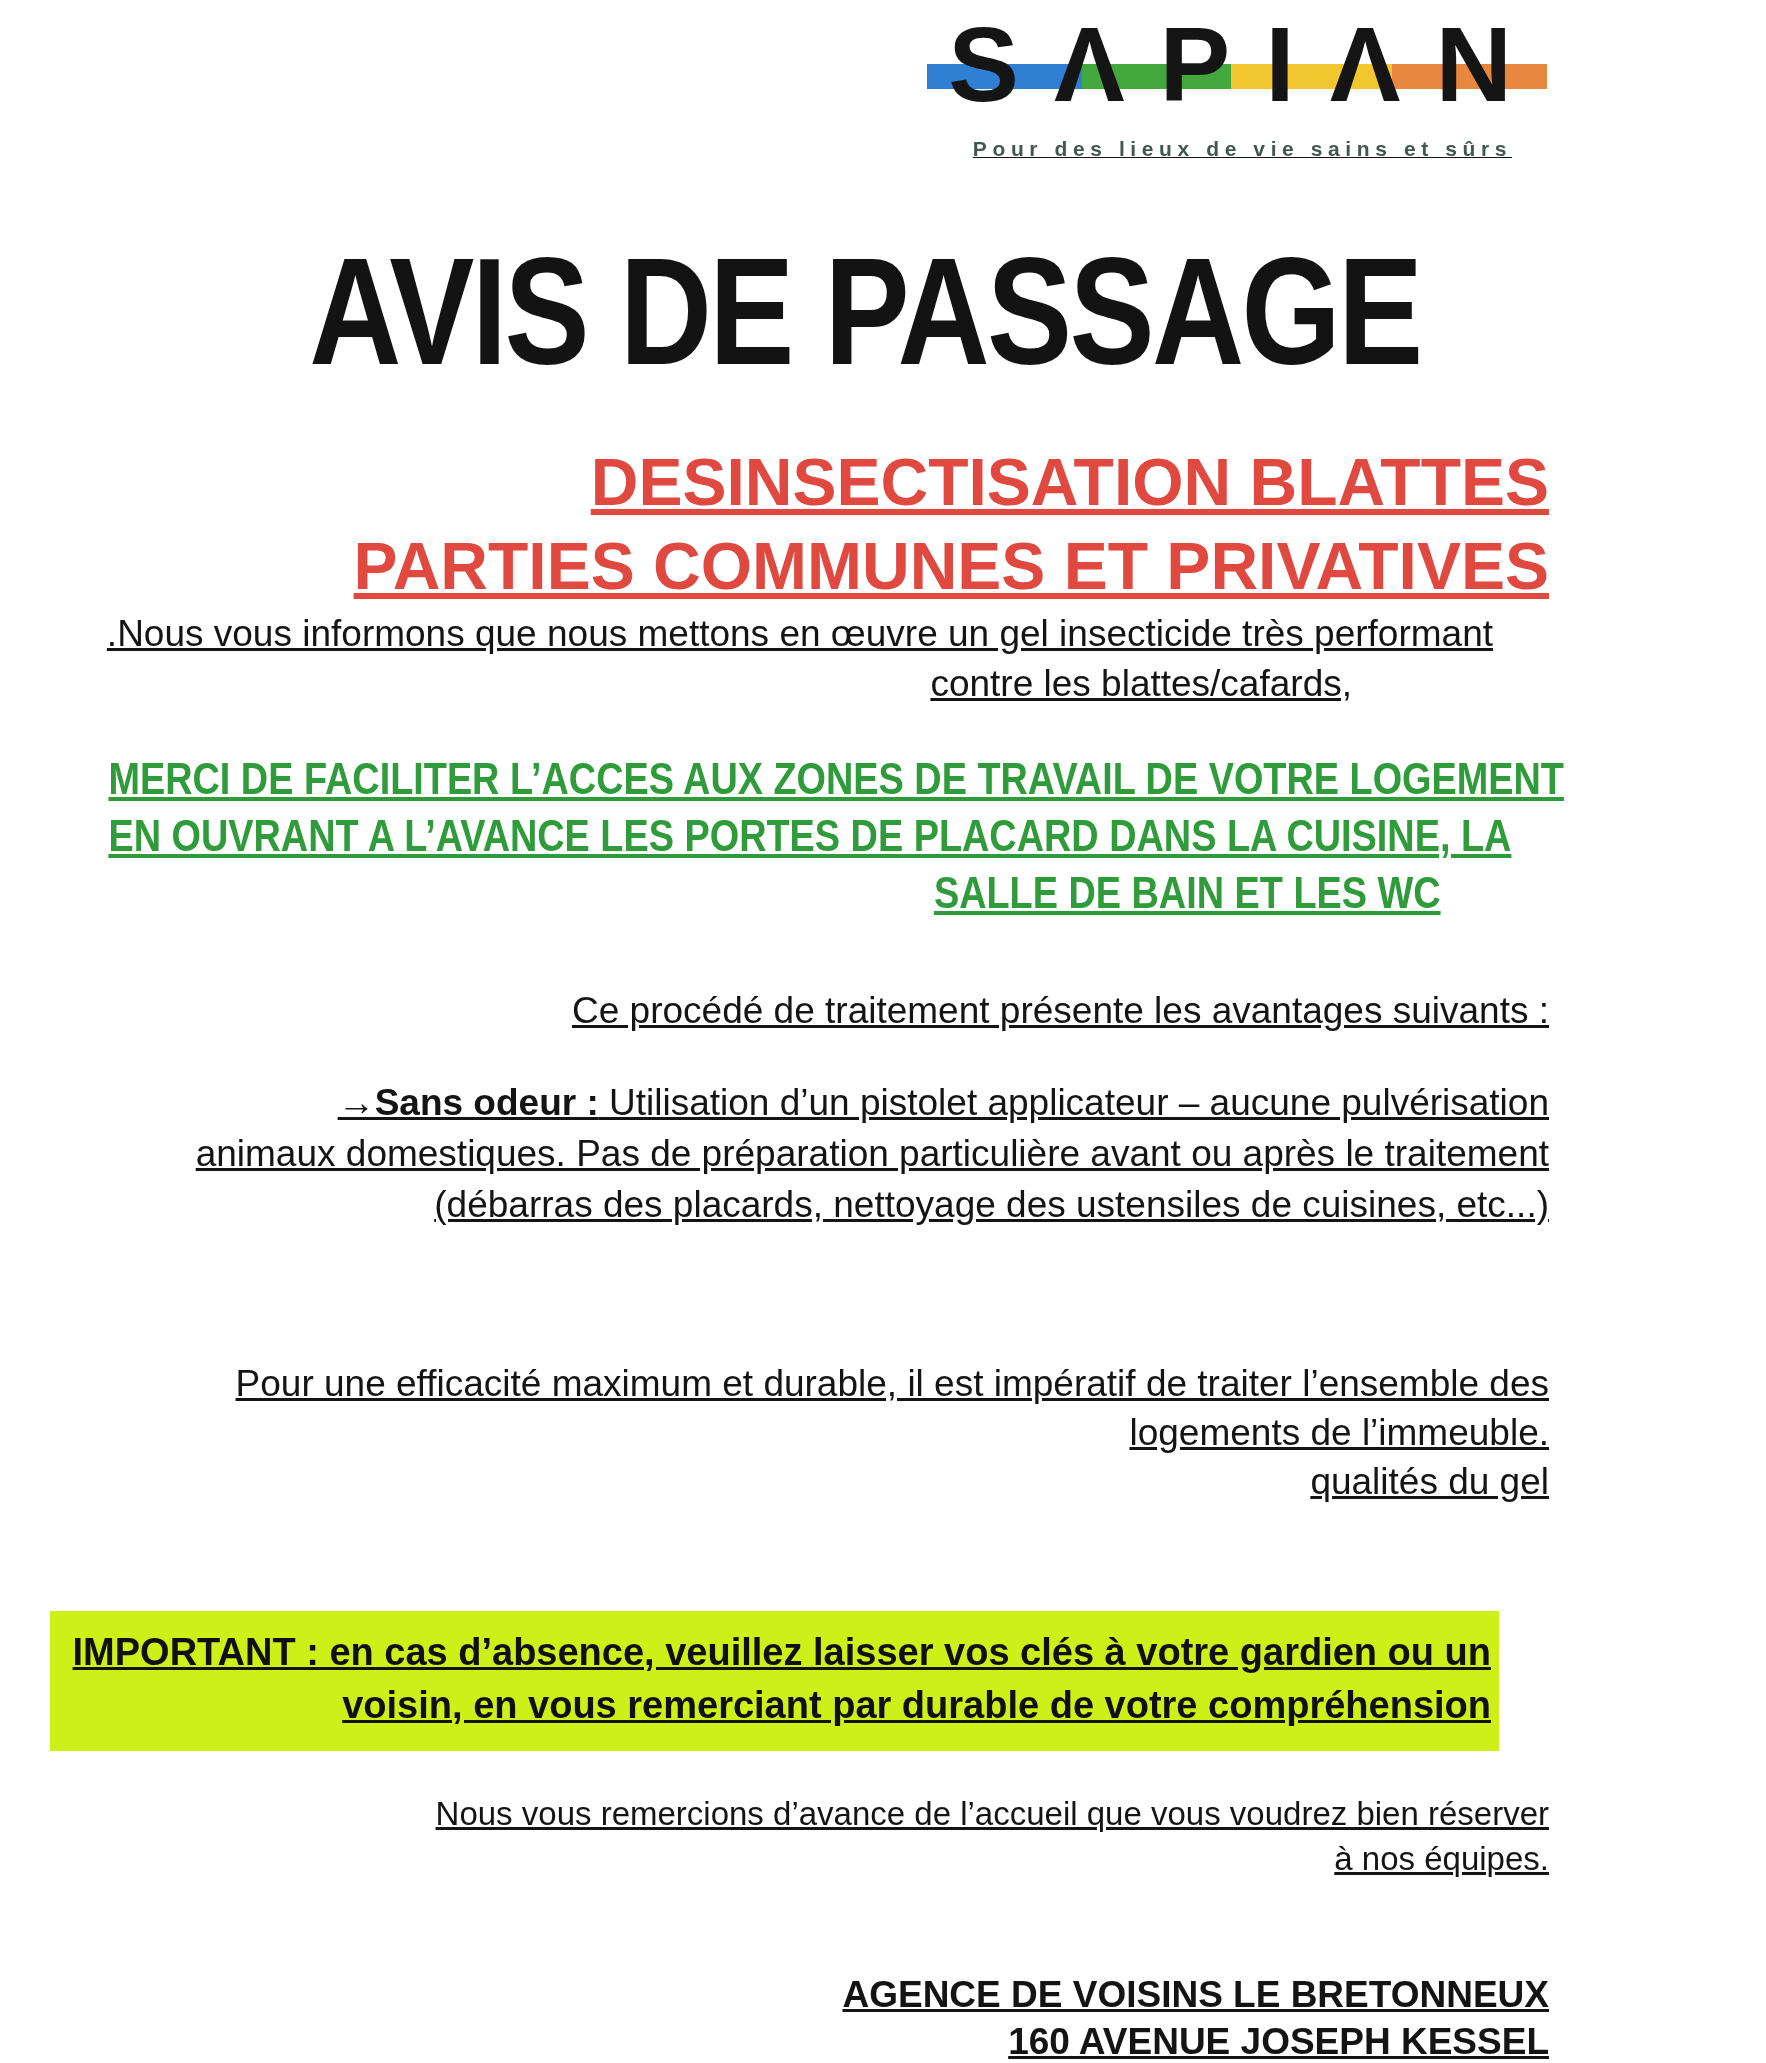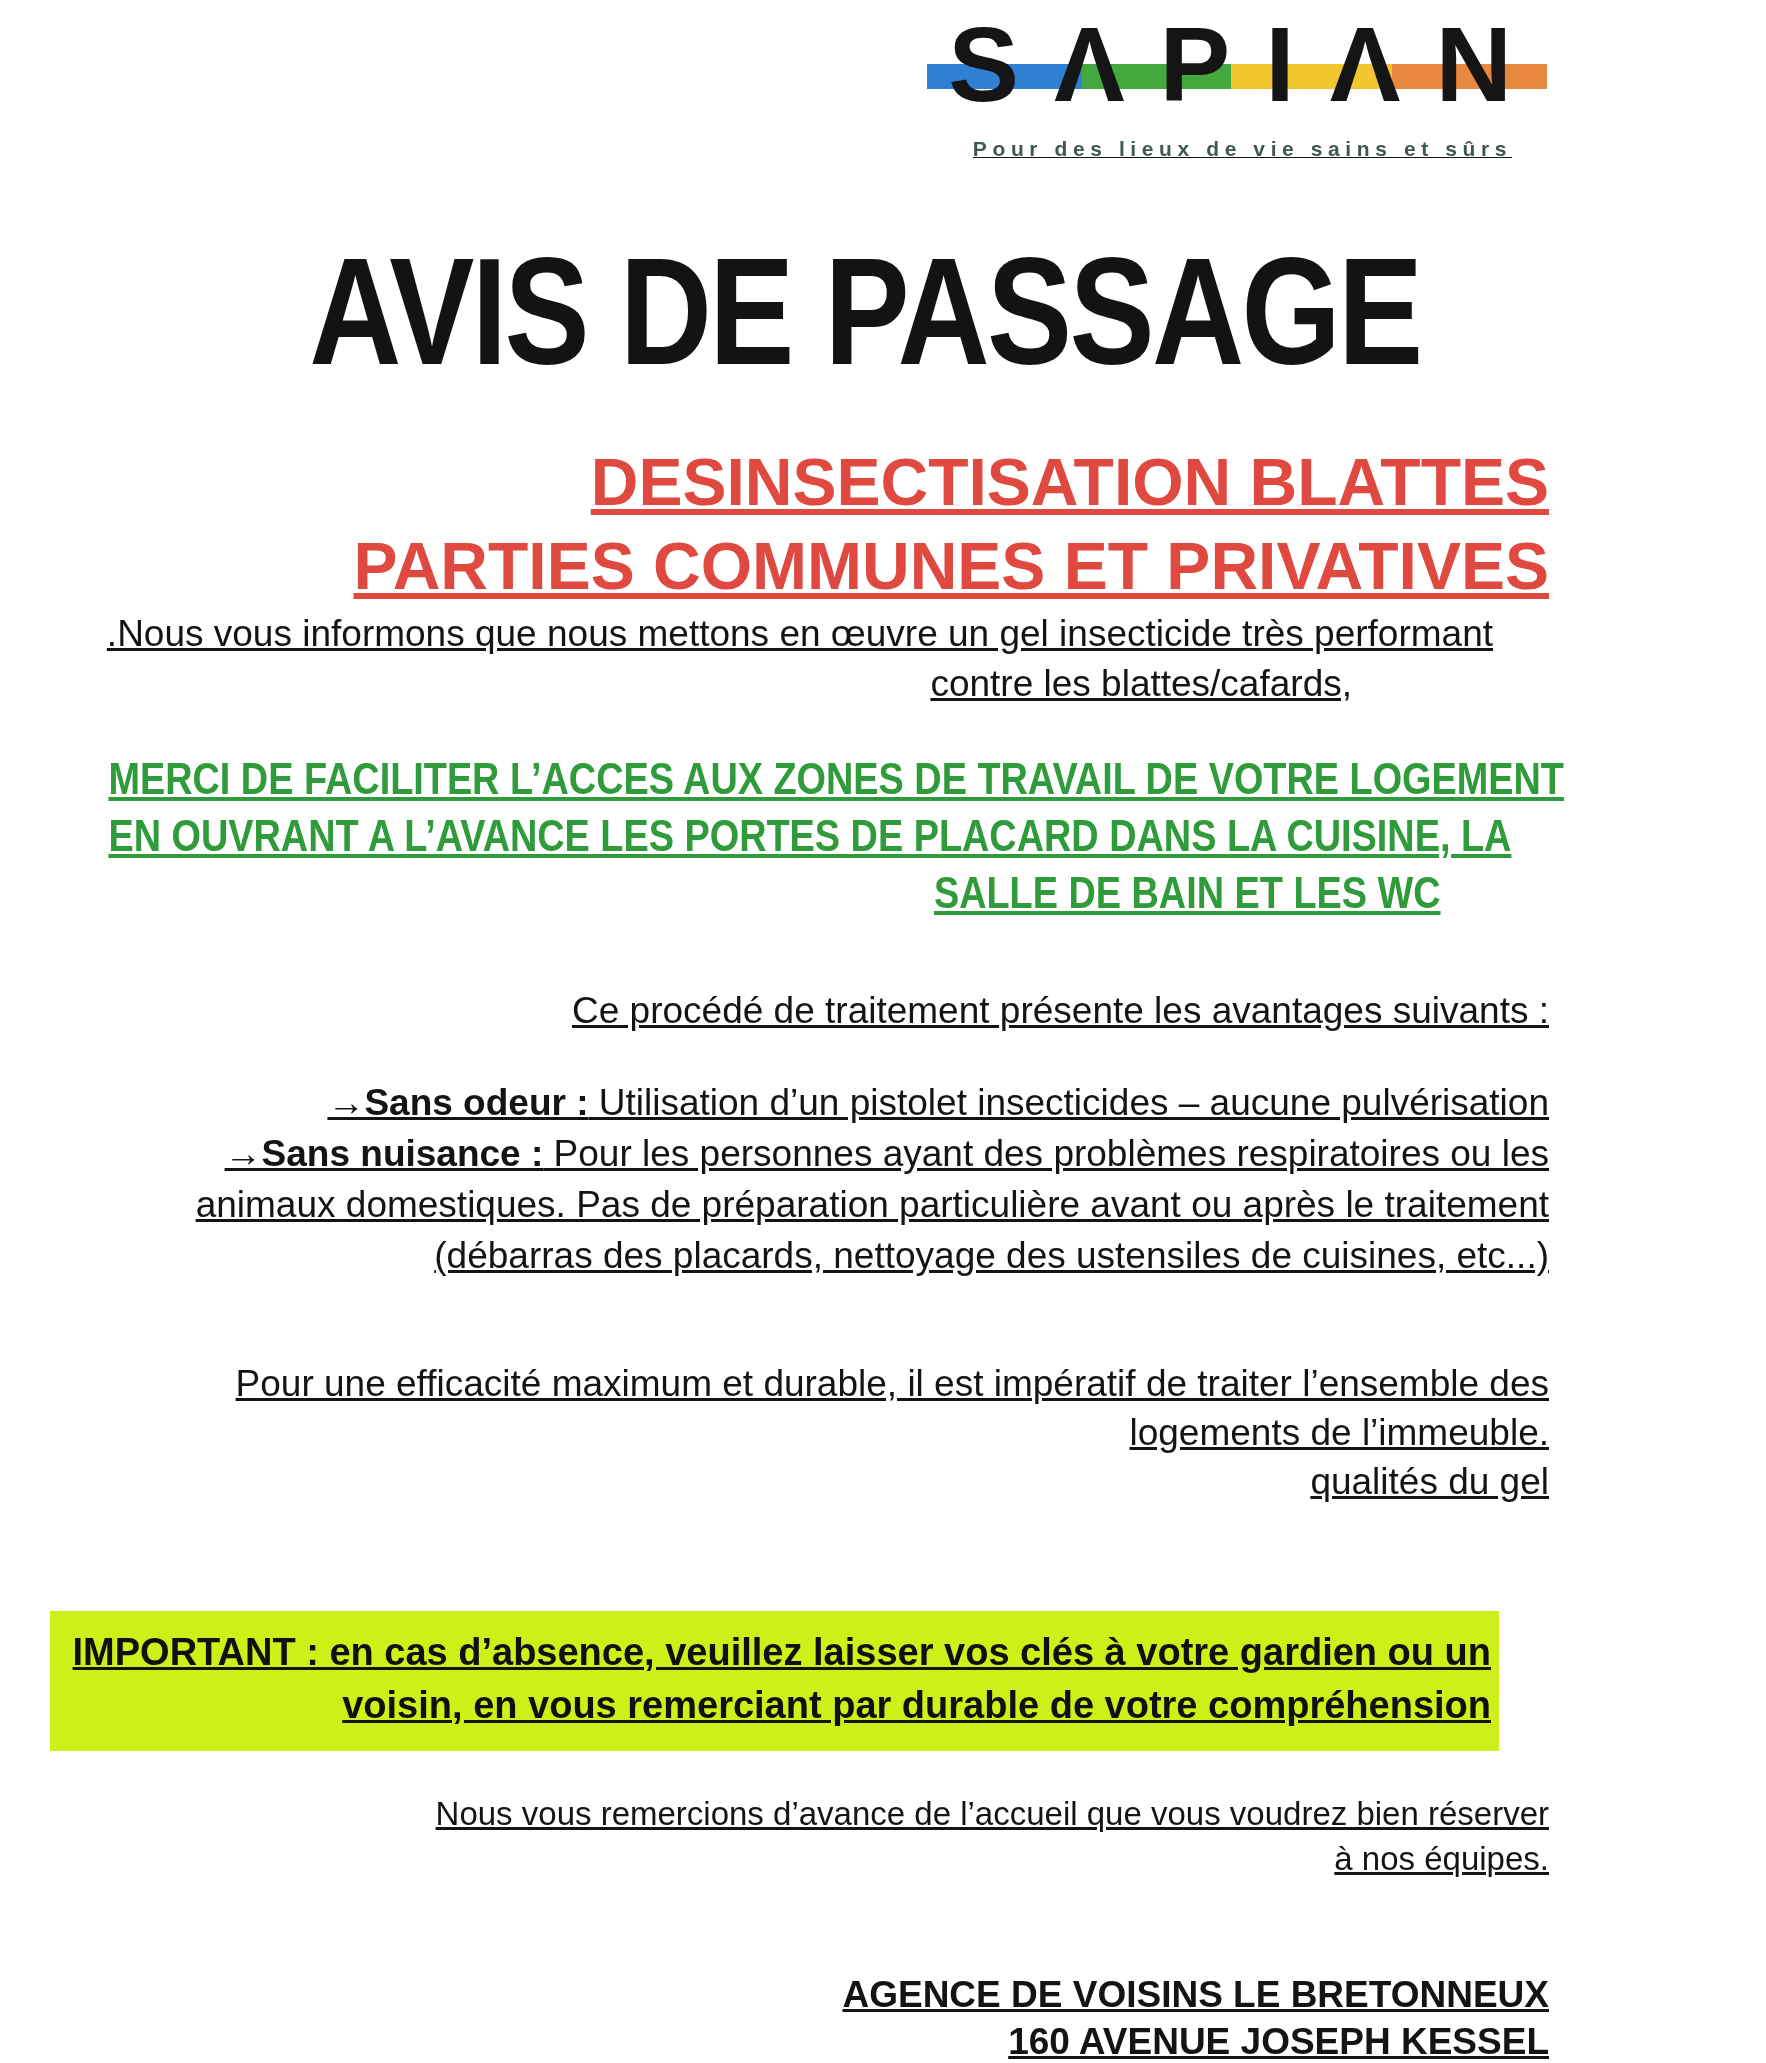--- a/index.html
+++ b/index.html
@@ -114,22 +114,21 @@
   <div>MERCI DE FACILITER L’ACCES AUX ZONES DE TRAVAIL DE VOTRE LOGEMENT</div>
   <div>EN OUVRANT A L’AVANCE LES PORTES DE PLACARD DANS LA CUISINE, LA</div>
   <div>SALLE DE BAIN ET LES WC</div>
 </div>
 
 <div class="sec procede-sec">
   <span>Ce procédé de traitement présente les avantages suivants :</span>
 </div>
 
 <div class="sec adv-sec">
-  <div><span class="b">→Sans odeur :</span><span> Utilisation d’un pistolet insecticides – aucune pulvérisation</span></div>
-  <div><span class="b">→Sans nuisance :</span><span> Pour les personnes ayant des problèmes respiratoires ou les</span></div>
+  <div><span class="b">→Sans odeur :</span><span> Utilisation d’un pistolet applicateur – aucune pulvérisation</span></div>
   <div>animaux domestiques. Pas de préparation particulière avant ou après le traitement</div>
   <div>(débarras des placards, nettoyage des ustensiles de cuisines, etc...)</div>
 </div>
 
 <div class="sec eff-sec">
   <div>Pour une efficacité maximum et durable, il est impératif de traiter l’ensemble des</div>
   <div>logements de l’immeuble.</div>
   <div>qualités du gel</div>
 </div>
 

